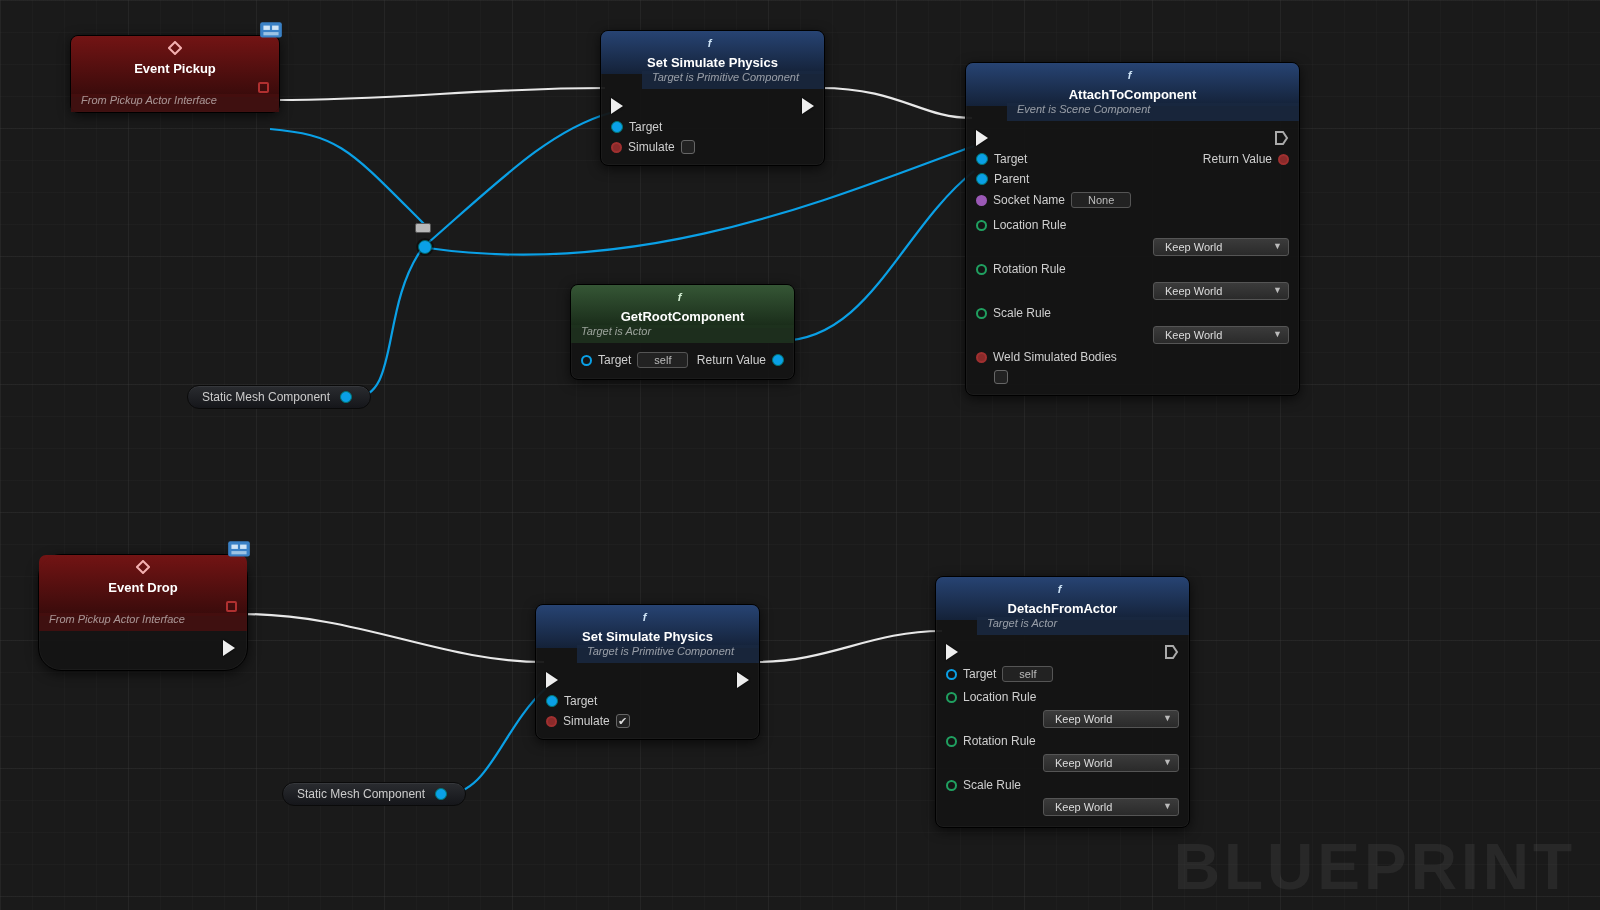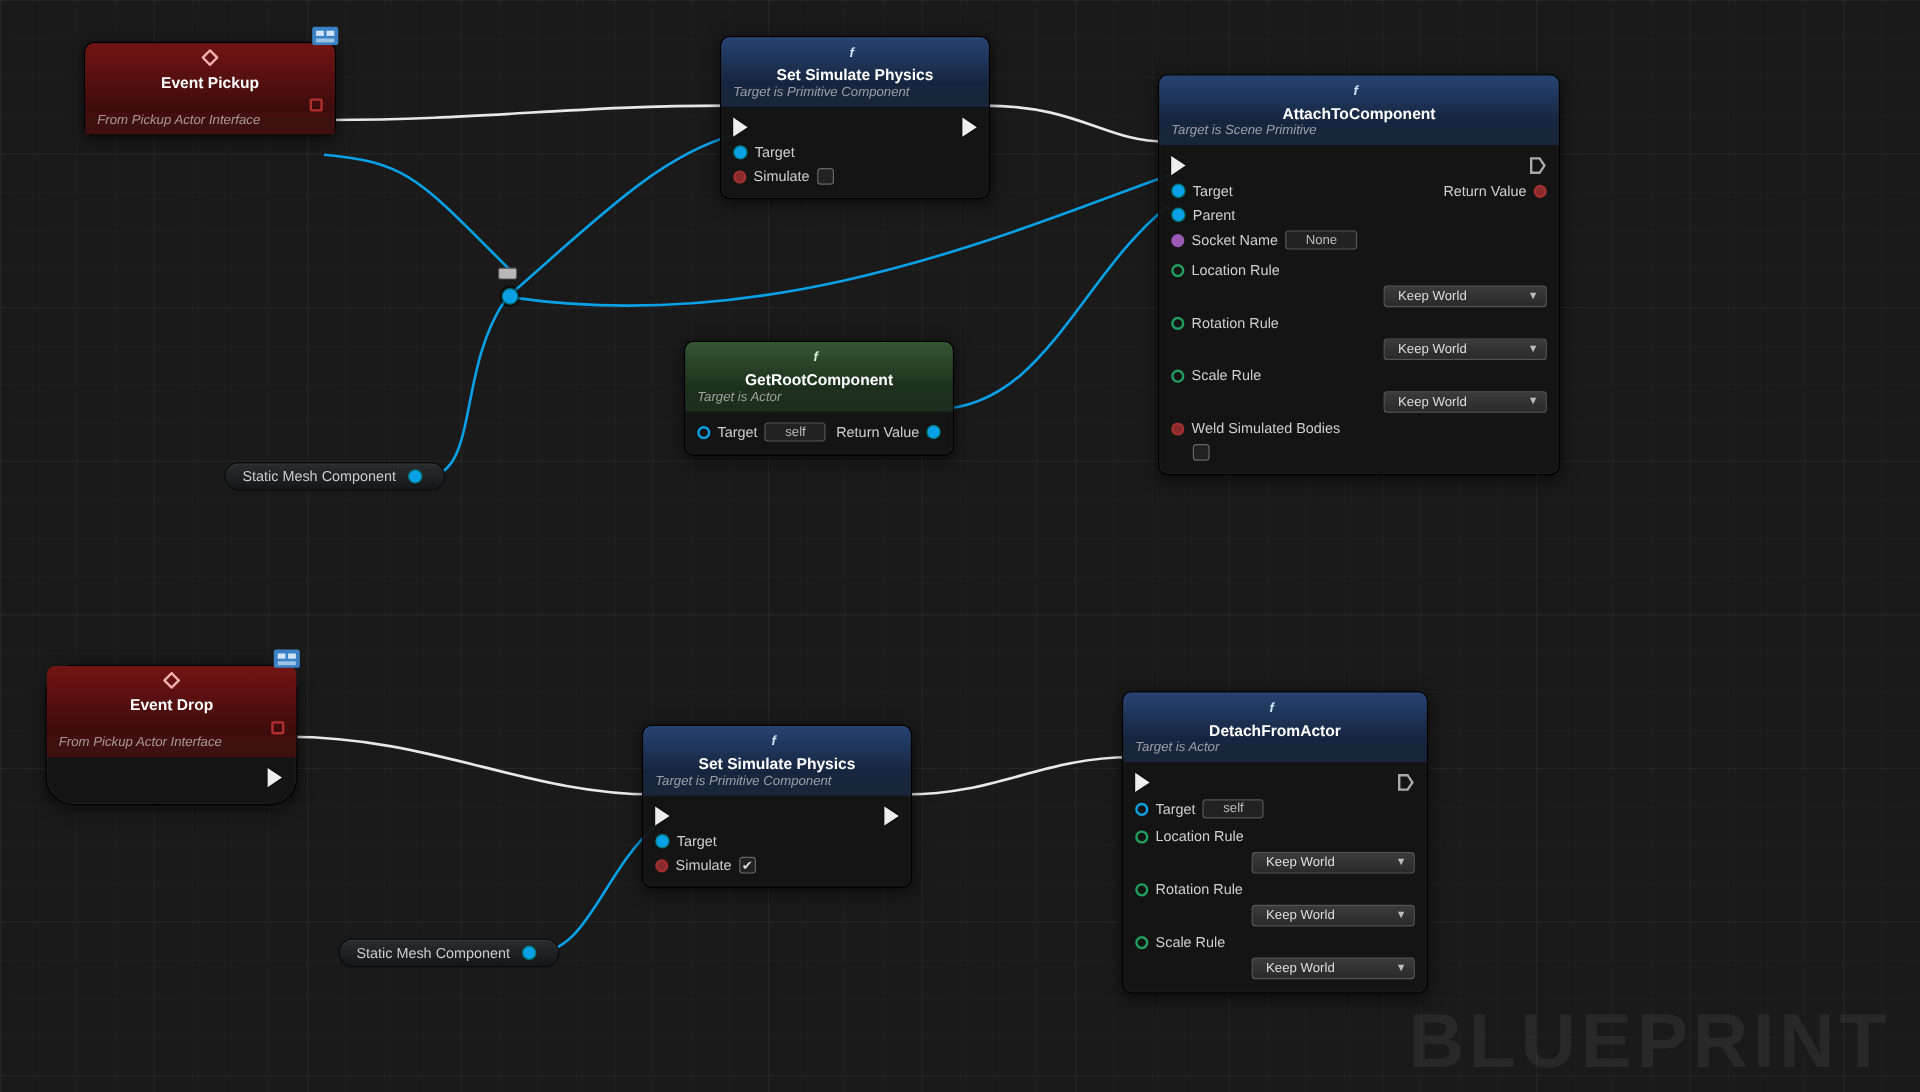--- a/index.html
+++ b/index.html
@@ -48,21 +48,21 @@
     font-size: 11px;
     font-style: italic;
     color: rgba(255,255,255,0.55);
     margin-top:-3px;
   }
   .title.red, .t-red { background: linear-gradient(180deg, rgba(120,20,20,0.95), rgba(60,10,10,0.9)); }
   .title.blue, .t-blue { background: linear-gradient(180deg, rgba(40,70,120,0.95), rgba(20,35,60,0.9)); }
   .title.green, .t-green { background: linear-gradient(180deg, rgba(55,90,55,0.95), rgba(25,45,25,0.9)); }
 
   .sub-red { background: rgba(70,15,15,0.85); border-radius:0; }
-  .sub-blue { background: rgba(25,40,65,0.85); }
+  .sub-blue { background: rgba(25,40,65,0.85); margin-left: 41px; }
   .sub-green { background: rgba(30,50,30,0.85); }
 
   .body { padding: 6px 8px 8px 8px; }
   .row { display:flex; align-items:center; justify-content:space-between; padding:3px 2px; }
   .left { display:flex; align-items:center; gap:6px; }
   .right { display:flex; align-items:center; gap:6px; }
 
   .pin {
     width:12px; height:12px; border-radius:50%;
     background:#0aa0e6; border:1px solid #077; flex:none;
@@ -228,21 +228,21 @@
   </div>
 </div>
 
 <div class="node" style="left:965px; top:62px; width:335px;">
   <div class="title blue">
     <svg width="13" height="13" viewBox="0 0 14 14">
           <text x="2" y="12" font-size="12" font-style="italic" fill="#cfe4f6">f</text>
         </svg>
     <span>AttachToComponent</span>
   </div>
-  <div class="subtitle sub-blue">Target is Scene Primitive</div>
+  <div class="subtitle sub-blue">Event is Scene Component</div>
   <div class="body">
     <div class="row">
       <span class="left">
             <span class="exec"></span>
           </span>
       <span class="right">
             <svg class="exec-hollow" viewBox="0 0 16 16">
               <path d="M3 2 L10 2 L14 8 L10 14 L3 14 Z"></path>
             </svg>
           </span>

